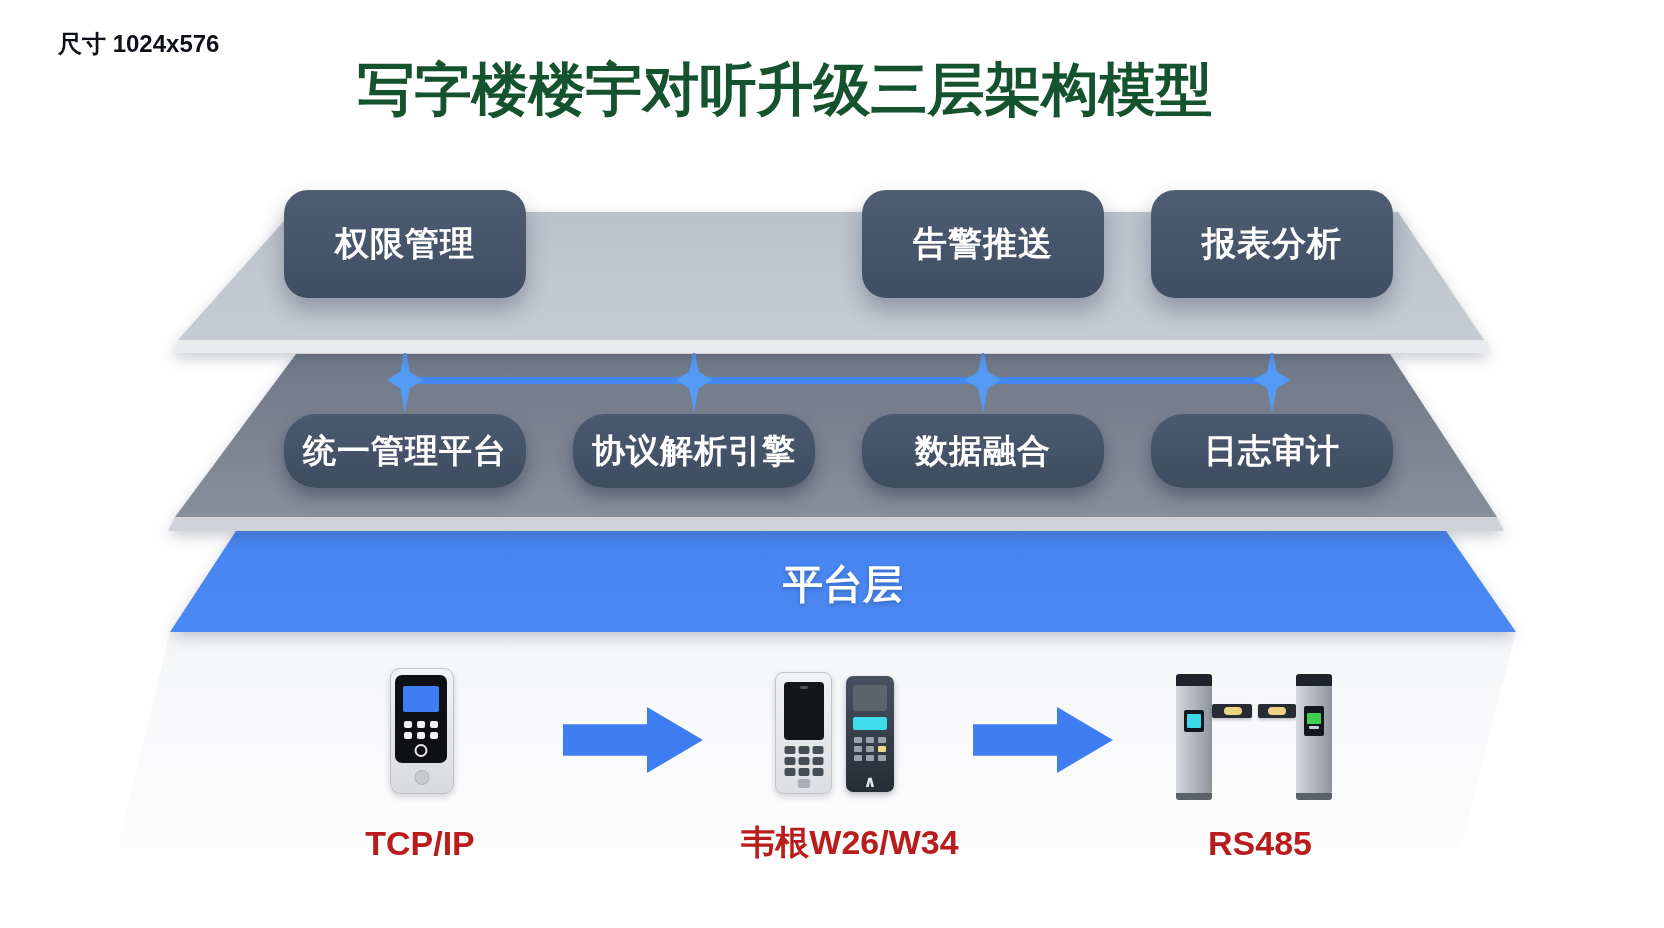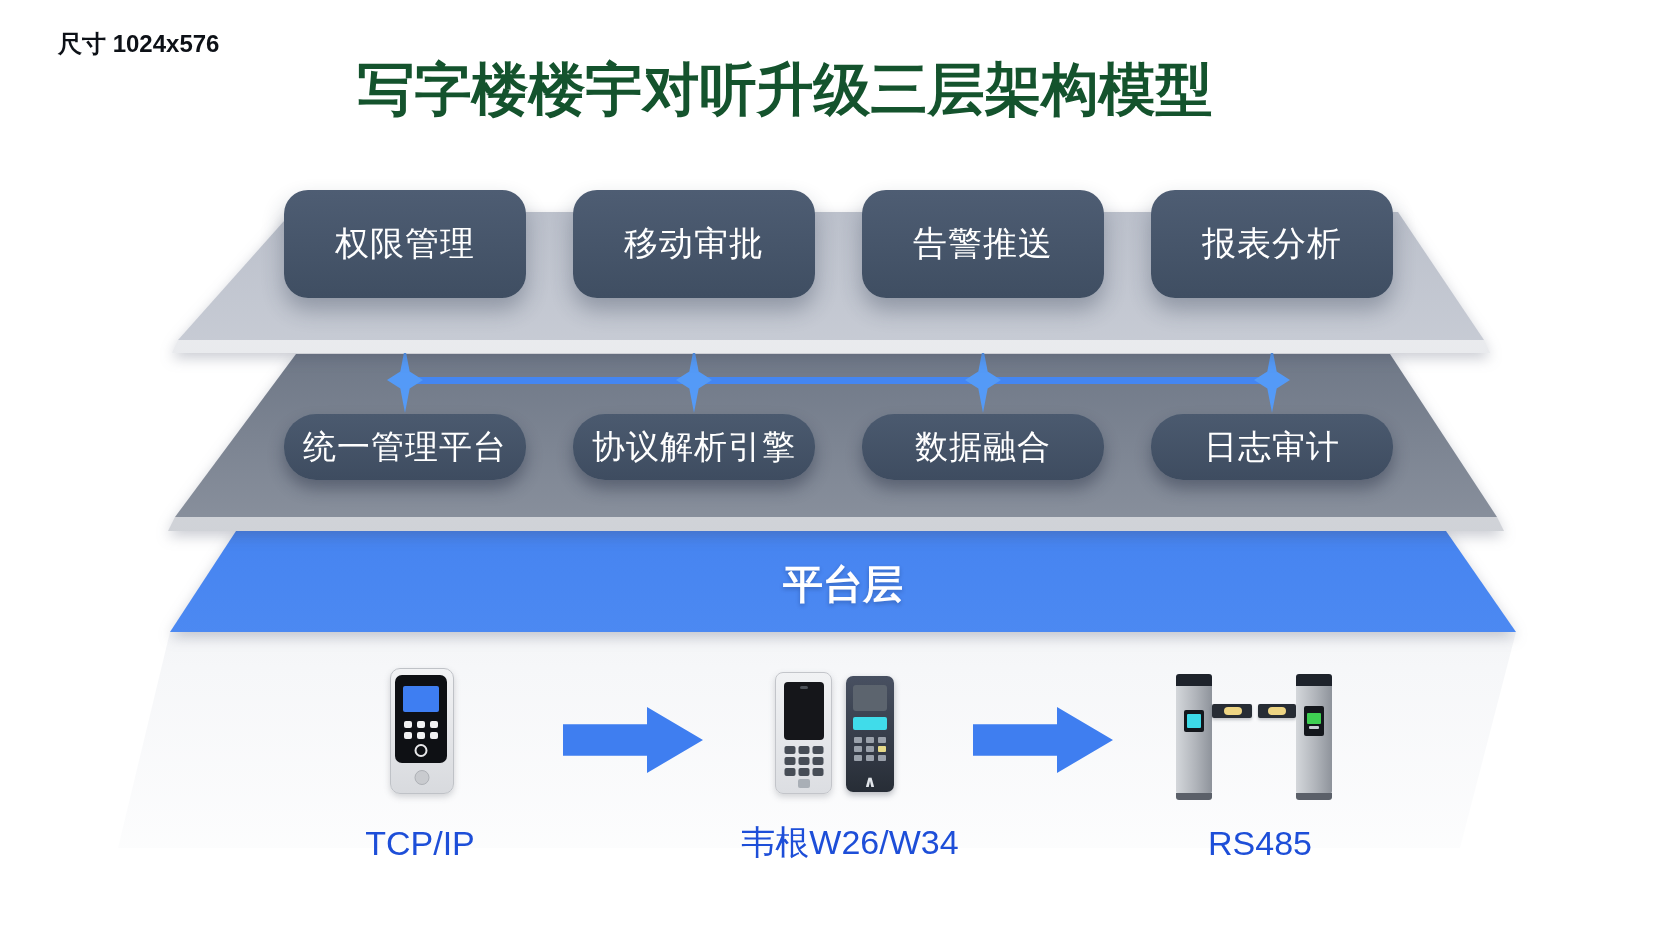--- a/index.html
+++ b/index.html
@@ -33,25 +33,25 @@
   .band-label{left:843px;top:584px;transform:translate(-50%,-50%);
     font-size:40px;font-weight:700;color:#ffffff;text-shadow:0 2px 4px rgba(10,25,70,.28);}
 
   
   .conn-line{left:405px;top:377px;width:867px;height:7px;border-radius:4px;background:#4486f2;}
   .conn-diamond{width:36px;height:66px;top:347px;transform:translateX(-50%);background:#549af7;
     clip-path:polygon(50% 0%,63% 37%,100% 50%,63% 63%,50% 100%,37% 63%,0% 50%,37% 37%);}
 
   
   .box{width:242px;display:flex;align-items:center;justify-content:center;
-    color:#fff;font-weight:400;letter-spacing:1px;
+    color:#fff;font-weight:700;letter-spacing:1px;
     background:linear-gradient(180deg,#4e5d73 0%,#3f4e62 100%);}
   .box-top{top:190px;height:108px;border-radius:24px;font-size:34px;
     box-shadow:0 12px 22px rgba(38,50,70,.32);}
-  .box-mid{top:414px;height:66px;border-radius:32px;font-size:33px;
+  .box-mid{top:414px;height:74px;border-radius:32px;font-size:33px;
     background:linear-gradient(180deg,#4b5a6f 0%,#3e4c60 100%);
     box-shadow:0 9px 16px rgba(25,35,55,.38);}
 
   
   .arrow{width:140px;height:66px;background:#3f7ef0;
     clip-path:polygon(0% 26%,60% 26%,60% 0%,100% 50%,60% 100%,60% 74%,0% 74%);}
 
   
   .dev1-body{left:390px;top:668px;width:62px;height:124px;border-radius:10px;
     background:linear-gradient(180deg,#f2f3f5 0%,#d8dade 100%);border:1px solid #bfc2c7;
@@ -95,21 +95,21 @@
   .pillar .pbase{left:0;bottom:0;width:36px;height:7px;border-radius:0 0 3px 3px;background:#5b6069;}
   .bezel{background:#14171c;border-radius:2px;display:flex;align-items:center;justify-content:center;flex-direction:column;gap:2px;}
   .scr-cyan{width:14px;height:14px;border-radius:1px;background:#3ddae8;}
   .scr-green{width:14px;height:11px;border-radius:1px;background:#3ecf52;}
   .scr-dots{width:10px;height:3px;border-radius:1px;background:#c9ced4;}
   .arm{top:704px;height:14px;border-radius:2px;background:#272c34;box-shadow:0 2px 3px rgba(70,75,85,.3);}
   .arm .pill{position:absolute;top:3px;height:8px;border-radius:4px;background:#eed584;}
 
   
   .dev-label{top:843px;transform:translate(-50%,-50%);white-space:nowrap;
-    font-size:34px;font-weight:400;color:#1d4ed8;}
+    font-size:34px;font-weight:700;color:#b91c1c;}
 </style>
 </head>
 <body>
 
 <div id="stage">
 
   <div class="abs size-label">尺寸 1024x576</div>
   <div class="abs title">写字楼楼宇对听升级三层架构模型</div>
 
   <div class="plate base-gray"></div>
@@ -143,23 +143,20 @@
       <span>日志审计</span>
     </div>
 
   <div class="shadow-wrap">
     <div class="plate plate-top-surface"></div>
     <div class="plate plate-top-edge"></div>
   </div>
 
   <div class="abs box box-top" style="left:284px">
       <span>权限管理</span>
-    </div>
-  <div class="abs box box-top" style="left:573px">
-      <span>移动审批</span>
     </div>
   <div class="abs box box-top" style="left:1151px">
       <span>报表分析</span>
     </div>
   <div class="abs box box-top" style="left:862px">
       <span>告警推送</span>
     </div>
 
   <div class="abs dev1-body">
     <div class="abs dev1-panel">

